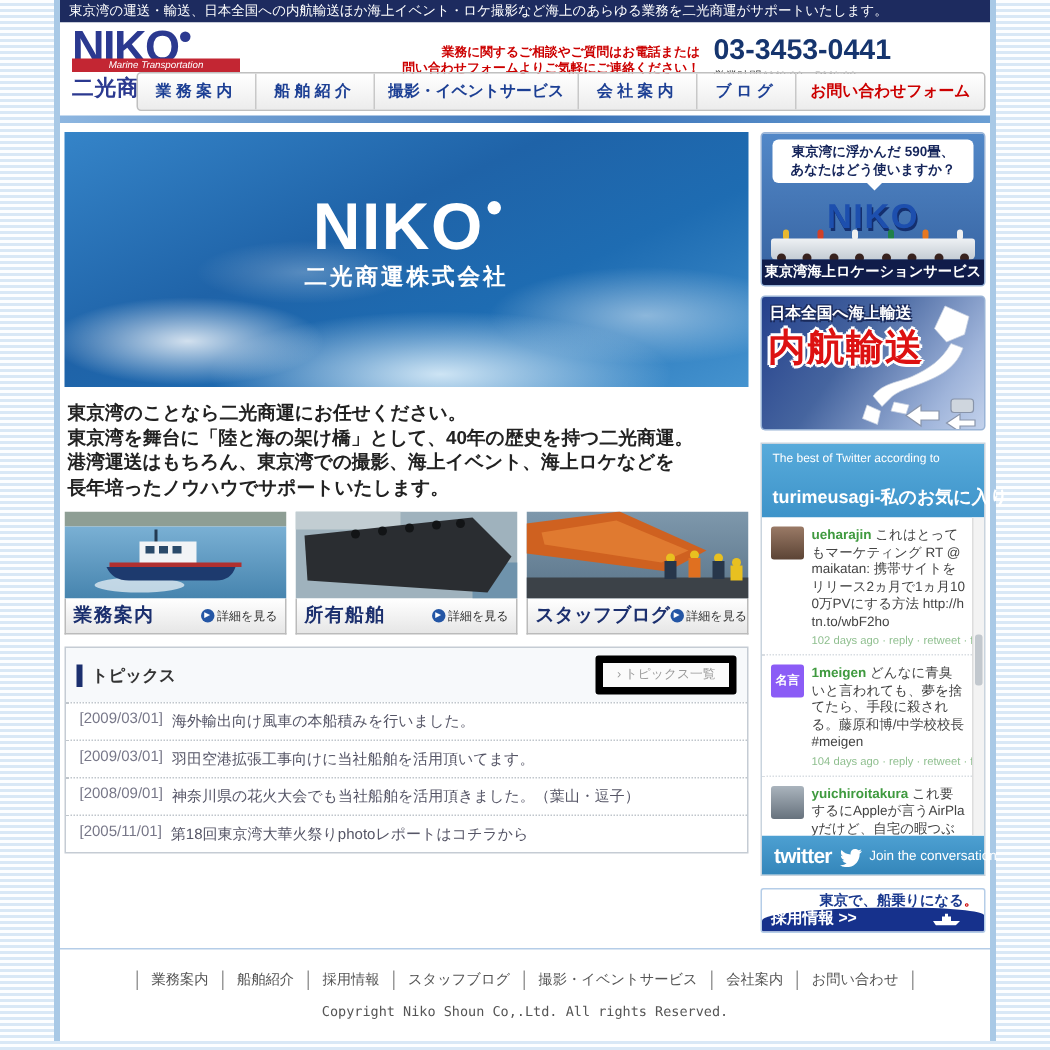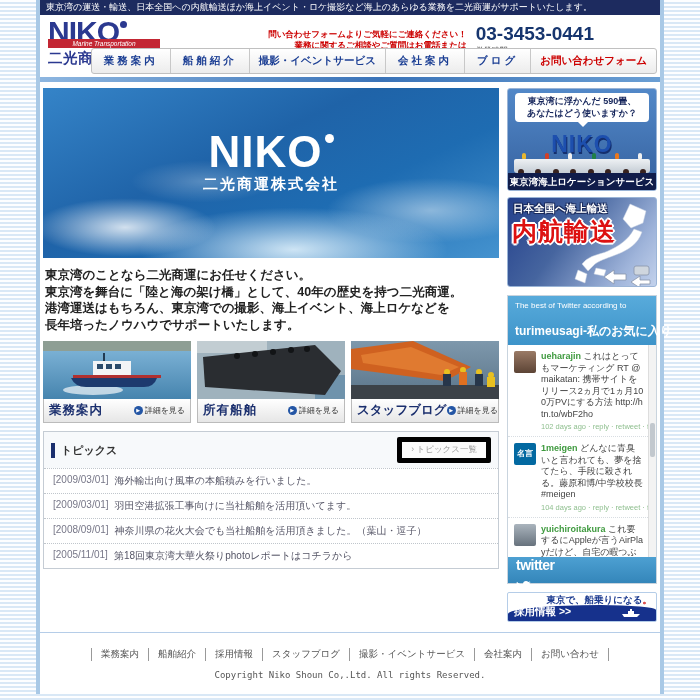--- a/index.html
+++ b/index.html
@@ -101,29 +101,29 @@
 
   
   .twitter-box { margin-top:8px; border:1px solid #c9d4de; }
   .tw-header { background:linear-gradient(#58abdb,#3d93c9); color:#fff; padding:5px 7px; }
   .tw-h1 { font-size:8px; }
   .tw-h2 { font-size:12px; font-weight:bold; margin-top:13px; white-space:nowrap; }
   .tw-body { position:relative; height:212px; overflow:hidden; background:#fff; }
   .tweet { display:flex; gap:5px; padding:6px 12px 5px 6px; border-bottom:1px dotted #d8dde2; }
   .tw-avatar { width:22px; height:22px; flex-shrink:0; border-radius:2px; overflow:hidden; }
   .tw-avatar.a1 { background:linear-gradient(#9a7a66,#5c4435); }
-  .tw-avatar.a2 { background:#0369a1; color:#fff; font-size:8px; font-weight:bold; text-align:center; line-height:22px; }
+  .tw-avatar.a2 { background:#8b5cf6; color:#fff; font-size:8px; font-weight:bold; text-align:center; line-height:22px; }
   .tw-avatar.a3 { background:linear-gradient(#aab4bd,#67727d); }
   .tw-content { min-width:0; }
   .tw-text { font-size:9px; color:#444; line-height:11.5px; word-break:break-all; }
   .tw-user { color:#3f9a3f; font-weight:bold; cursor:pointer; }
   .tw-meta { font-size:7.5px; color:#8fbf8f; margin-top:2px; white-space:nowrap; }
   .tw-scroll { position:absolute; right:0; top:0; bottom:0; width:8px; background:#f3f3f3; border-left:1px solid #ddd; cursor:pointer; }
   .tw-thumb { position:absolute; top:78px; right:1px; width:5px; height:34px; background:#c2c8ce; border-radius:2px; cursor:grab; }
-  .tw-footer { background:linear-gradient(#4da0d2,#3486ba); height:26px; display:flex; padding:0 8px; gap:5px; color:#fff; cursor:pointer;flex-direction:column; }
+  .tw-footer { background:linear-gradient(#4da0d2,#3486ba); height:26px; display:flex; align-items:center; padding:0 8px; gap:5px; color:#fff; cursor:pointer; }
   .tw-logo { font-size:14px; font-weight:bold; letter-spacing:-.5px; }
   .tw-bird { flex-shrink:0; margin-top:3px; }
   .tw-join { font-size:9px; margin-left:auto; white-space:nowrap; }
 
   
   .recruit { margin-top:8px; border:1px solid #b5cde8; background:#fff; position:relative; height:30px; border-radius:2px; overflow:hidden; cursor:pointer; }
   .recruit-catch { position:absolute; top:1px; right:4px; font-size:9.5px; font-weight:bold; color:#1b3a8f; white-space:nowrap;margin-left:44px; }
   .recruit-period { color:#cc0000; }
   .recruit-bottom { position:absolute; bottom:0; left:0; right:0; height:16px; background:#16318c; border-radius:100% 60% 0 0 / 14px 8px 0 0; }
   .recruit-label { position:absolute; bottom:2px; left:6px; color:#fff; font-size:10.5px; font-weight:bold; white-space:nowrap; }
@@ -144,22 +144,22 @@
   <div class="topbar">東京湾の運送・輸送、日本全国への内航輸送ほか海上イベント・ロケ撮影など海上のあらゆる業務を二光商運がサポートいたします。</div>
 
   <div class="header">
     <div class="logo">
       <div><span class="logo-niko">NIKO</span><span class="logo-dot"></span></div>
       <div class="logo-band">Marine Transportation</div>
       <div class="logo-company">二光商運株式会社</div>
     </div>
     <div class="contact">
       <div class="contact-msg">
+        <div>業務に関するご相談やご質問はお電話または</div>
         <div>問い合わせフォームよりご気軽にご連絡ください！</div>
-        <div>業務に関するご相談やご質問はお電話または</div>
       </div>
       <div>
         <div class="contact-phone">03-3453-0441</div>
         <div class="contact-hours">営業時間AM9:00～PM6:00</div>
       </div>
     </div>
     <div class="nav">
       <div class="nav-item spread">業務案内</div>
       <div class="nav-item spread">船舶紹介</div>
       <div class="nav-item">撮影・イベントサービス</div>

